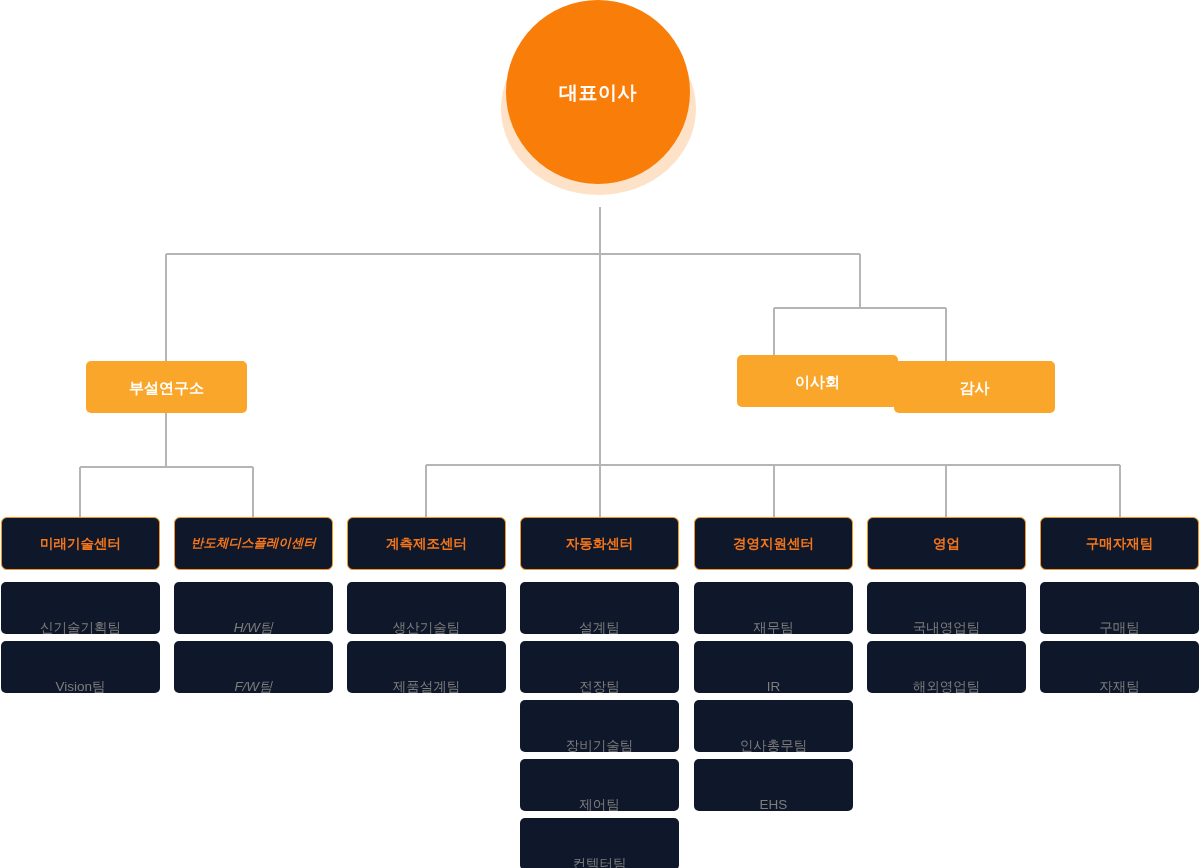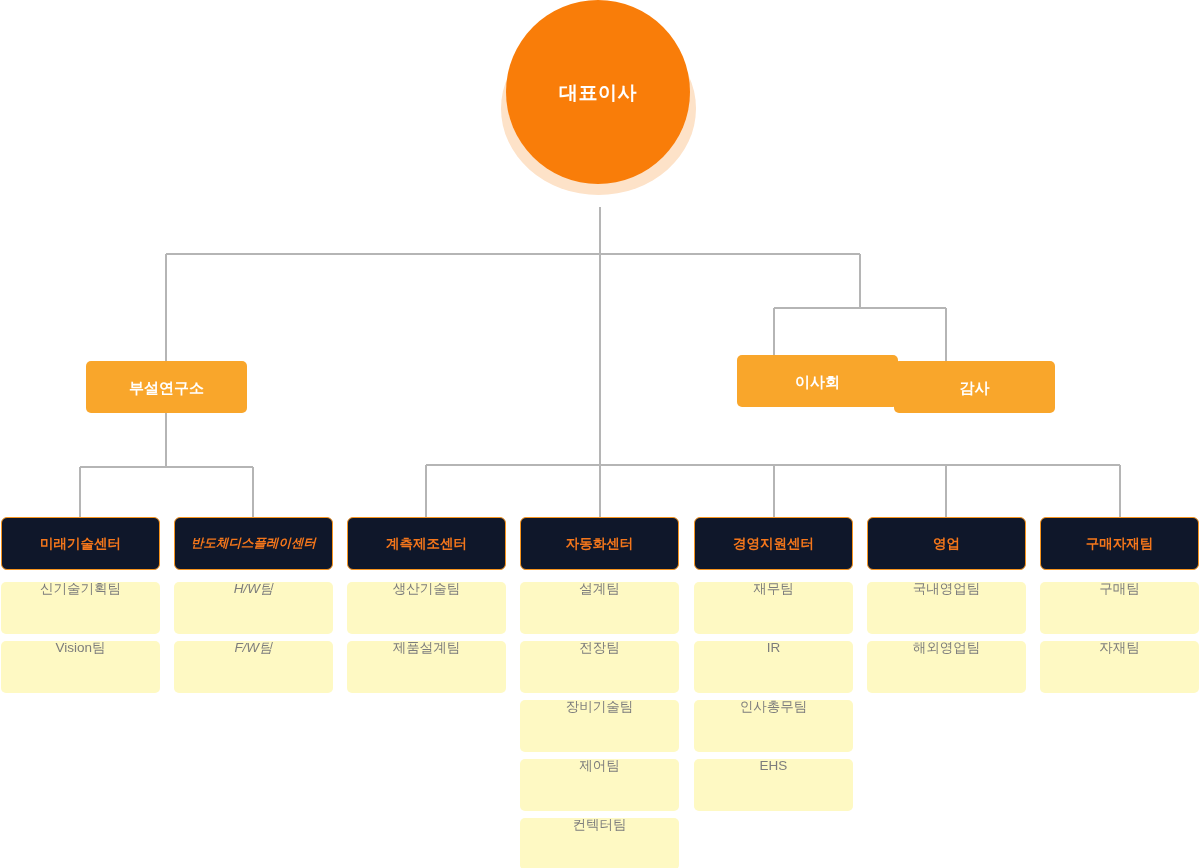--- a/index.html
+++ b/index.html
@@ -116,23 +116,23 @@
     font-size: 13.5px;
     font-weight: bold;
     line-height: 1;
     white-space: nowrap;
   }
   .col-header.narrow .header-label { font-size: 12.5px; }
   .team-box {
     box-sizing: border-box;
     height: 52px;
     border-radius: 5px;
-    background: #fef9c3;
-    display: flex;
-    align-items: flex-start;
+    background: #0f172a;
+    display: flex;
+    align-items: flex-end;
     justify-content: center;
     margin-bottom: 7px;
   }
   .team-box .team-label {
     color: #7d7d7d;
     font-size: 13.5px;
     line-height: 1;
     white-space: nowrap;
   }
 </style>

